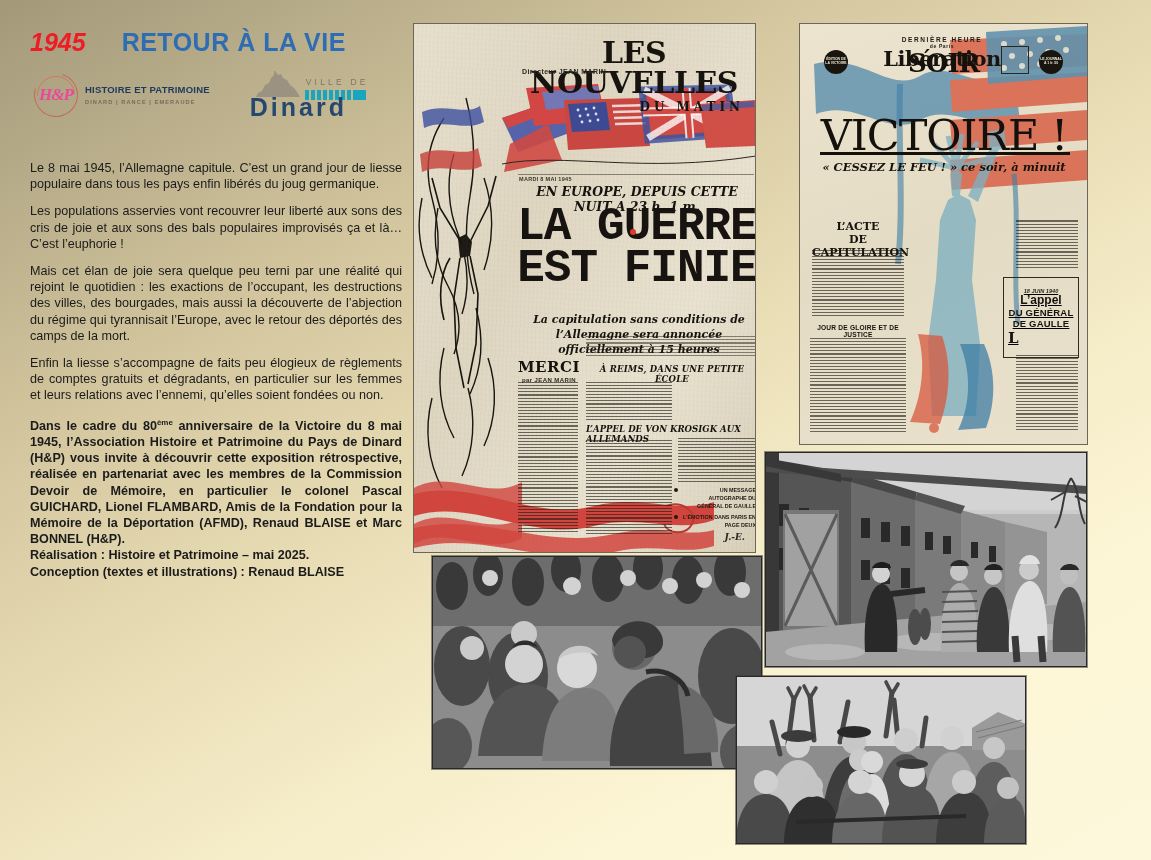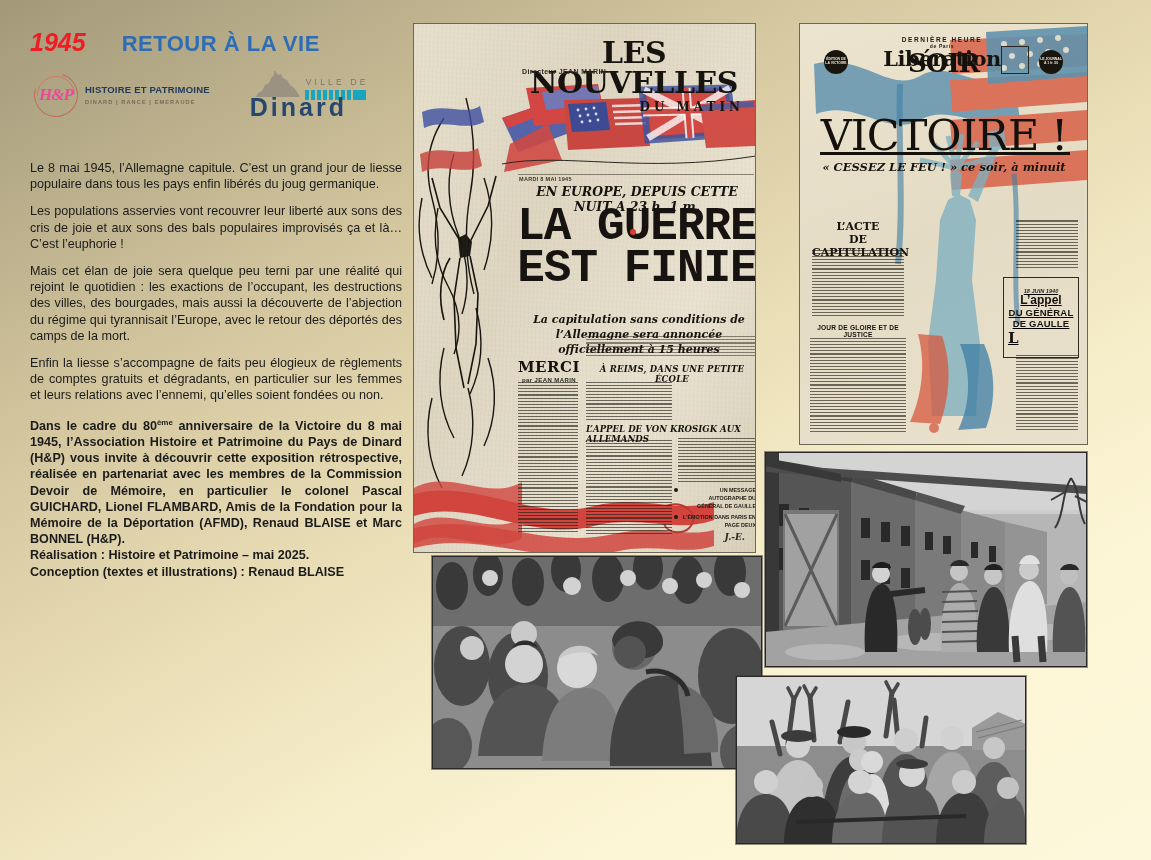--- a/index.html
+++ b/index.html
@@ -8,21 +8,21 @@
     font-family:"Liberation Sans", sans-serif;
     background:linear-gradient(150deg,#a39878 0%,#b3a886 10%,#d4c79f 30%,#e8dcb4 48%,#f5ecc8 64%,#fdf6d6 80%,#fdf8dc 100%);
     position:relative;
   }
   .poster{position:absolute;inset:0;}
 
   
   .hdr{position:absolute;left:30px;top:28px;width:380px;}
   .hdr-line{display:flex;align-items:baseline;gap:36px;}
   .year{font-size:25px;font-weight:bold;font-style:italic;color:#ee1c25;letter-spacing:0px;}
-  .title{font-size:22px;font-weight:bold;color:#2e6db4;letter-spacing:0.5px;}
+  .title{font-size:25px;font-weight:bold;color:#2e6db4;letter-spacing:0.5px;}
 
   .logos{display:flex;align-items:center;gap:38px;margin-top:12px;margin-left:4px;}
 
   
   .hp{display:flex;align-items:center;gap:7px;}
   .hp-mark{width:44px;height:44px;position:relative;}
   .hp-ring{position:absolute;inset:0;border:1.6px solid #c06a5a;border-radius:50%;border-top-color:transparent;transform:rotate(-28deg);}
   .hp-ring2{position:absolute;left:3px;top:3px;right:3px;bottom:3px;border:1.4px solid #cf7a66;border-radius:50%;border-right-color:transparent;border-bottom-color:transparent;transform:rotate(42deg);}
   .hp-letters{position:absolute;inset:0;display:flex;align-items:center;justify-content:center;
     font-family:"Liberation Serif", serif;font-style:italic;font-weight:bold;font-size:17px;color:#ec4899;letter-spacing:-1px;}

